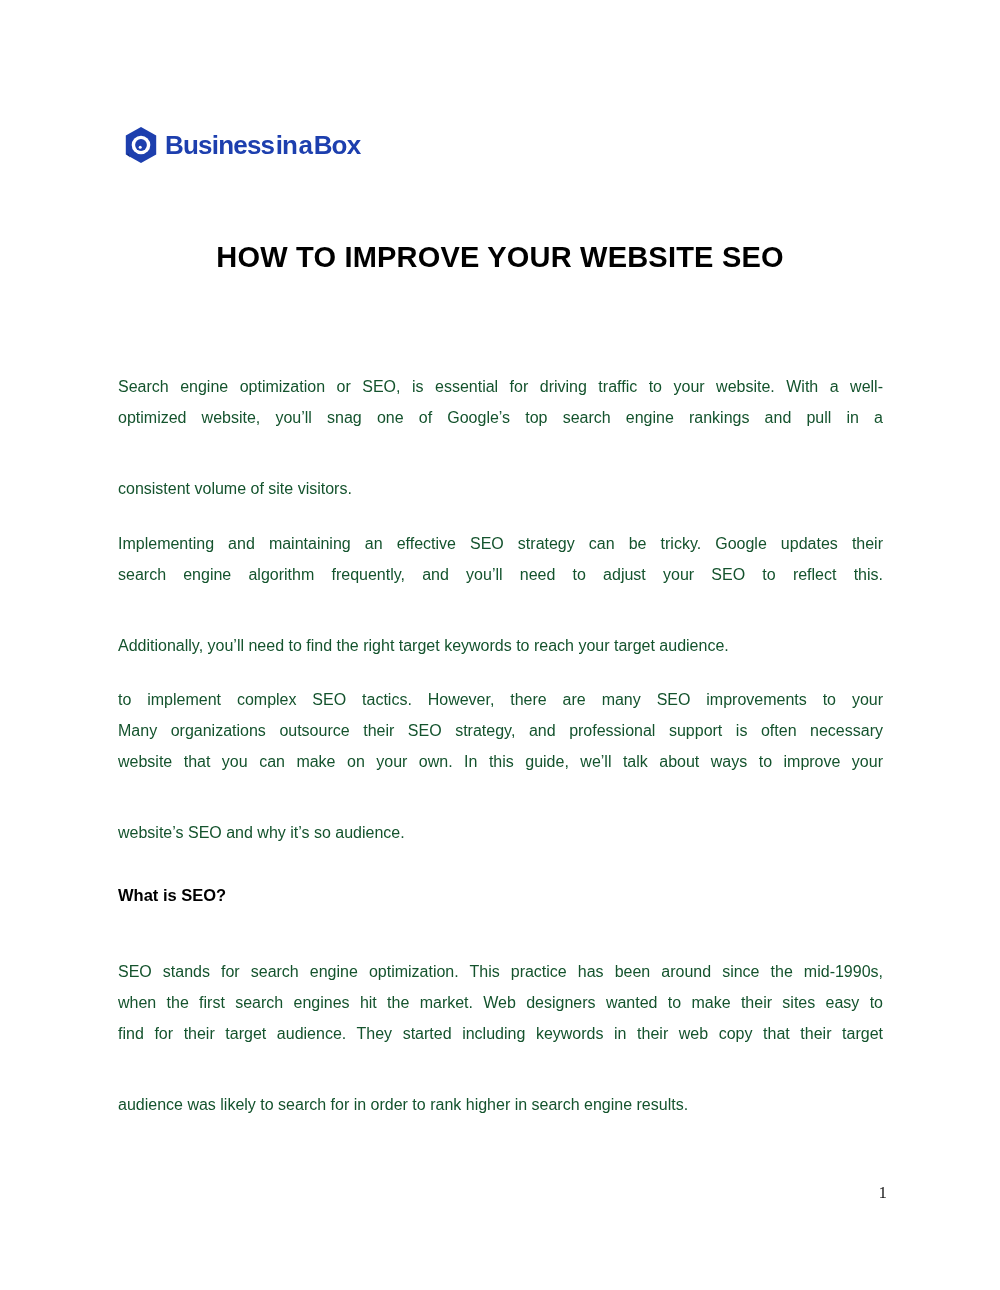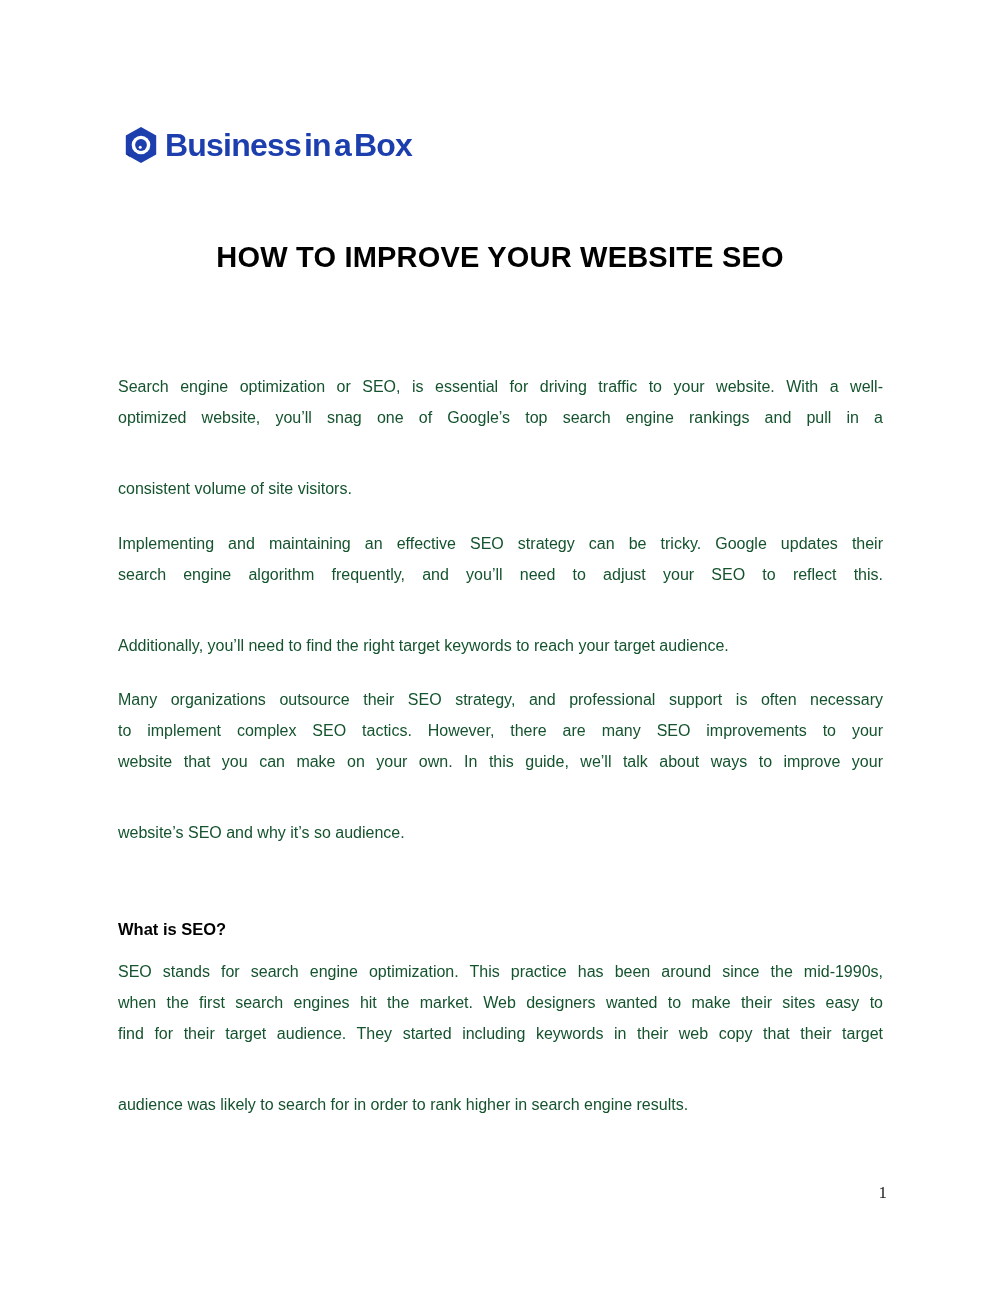--- a/index.html
+++ b/index.html
@@ -21,21 +21,21 @@
   .logo {
     position: absolute;
     left: 124px;
     top: 126px;
     display: flex;
     align-items: center;
     gap: 7px;
   }
   .logo svg { display: block; }
   .wordmark {
-    font-size: 32px;
+    font-size: 26px;
     font-weight: 600;
     color: #1d3fae;
     letter-spacing: -0.8px;
     word-spacing: -5px;
     white-space: nowrap;
   }
 
   
   .title {
     position: absolute;
@@ -70,21 +70,21 @@
     margin-top: 40px;
   }
   .p0 { top: 371px; }
   .p1 { top: 528px; }
   .p2 { top: 684px; }
   .p3 { top: 956px; }
 
   .subheading {
     position: absolute;
     left: 118px;
-    top: 920px;
+    top: 886px;
     margin: 0;
     font-size: 16.5px;
     font-weight: 700;
     color: #000000;
   }
 
   
   .pageno {
     position: absolute;
     top: 1183px;
@@ -120,22 +120,22 @@
     <div class="line last">consistent volume of site visitors.</div>
   </div>
 
   <div class="para p1">
     <div class="line">Implementing and maintaining an effective SEO strategy can be tricky. Google updates their</div>
     <div class="line">search engine algorithm frequently, and you’ll need to adjust your SEO to reflect this.</div>
     <div class="line last">Additionally, you’ll need to find the right target keywords to reach your target audience.</div>
   </div>
 
   <div class="para p2">
+    <div class="line">to implement complex SEO tactics. However, there are many SEO improvements to your</div>
     <div class="line">Many organizations outsource their SEO strategy, and professional support is often necessary</div>
-    <div class="line">to implement complex SEO tactics. However, there are many SEO improvements to your</div>
     <div class="line">website that you can make on your own. In this guide, we’ll talk about ways to improve your</div>
     <div class="line last">website’s SEO and why it’s so audience.</div>
   </div>
 
   <h2 class="subheading">What is SEO?</h2>
 
   <div class="para p3">
     <div class="line">SEO stands for search engine optimization. This practice has been around since the mid-1990s,</div>
     <div class="line">when the first search engines hit the market. Web designers wanted to make their sites easy to</div>
     <div class="line">find for their target audience. They started including keywords in their web copy that their target</div>

